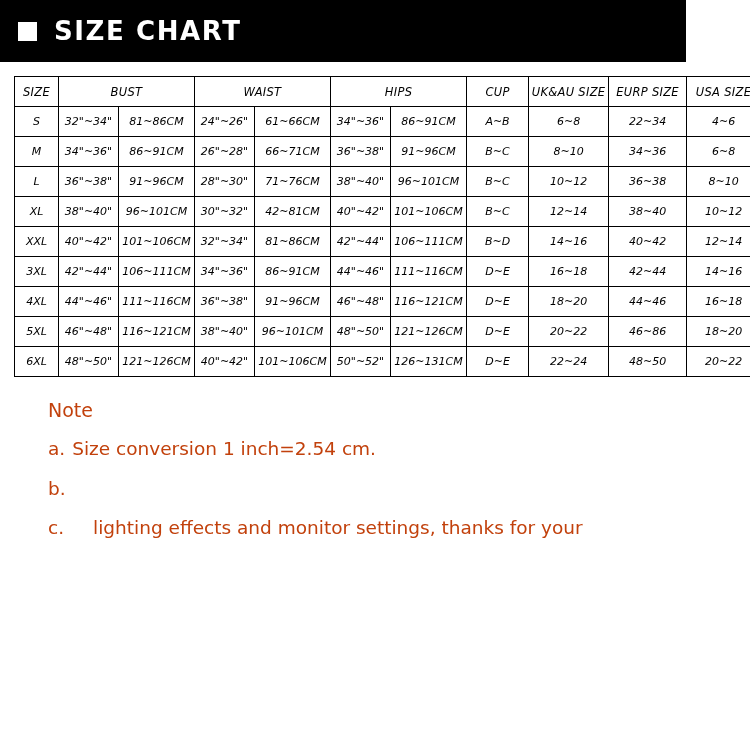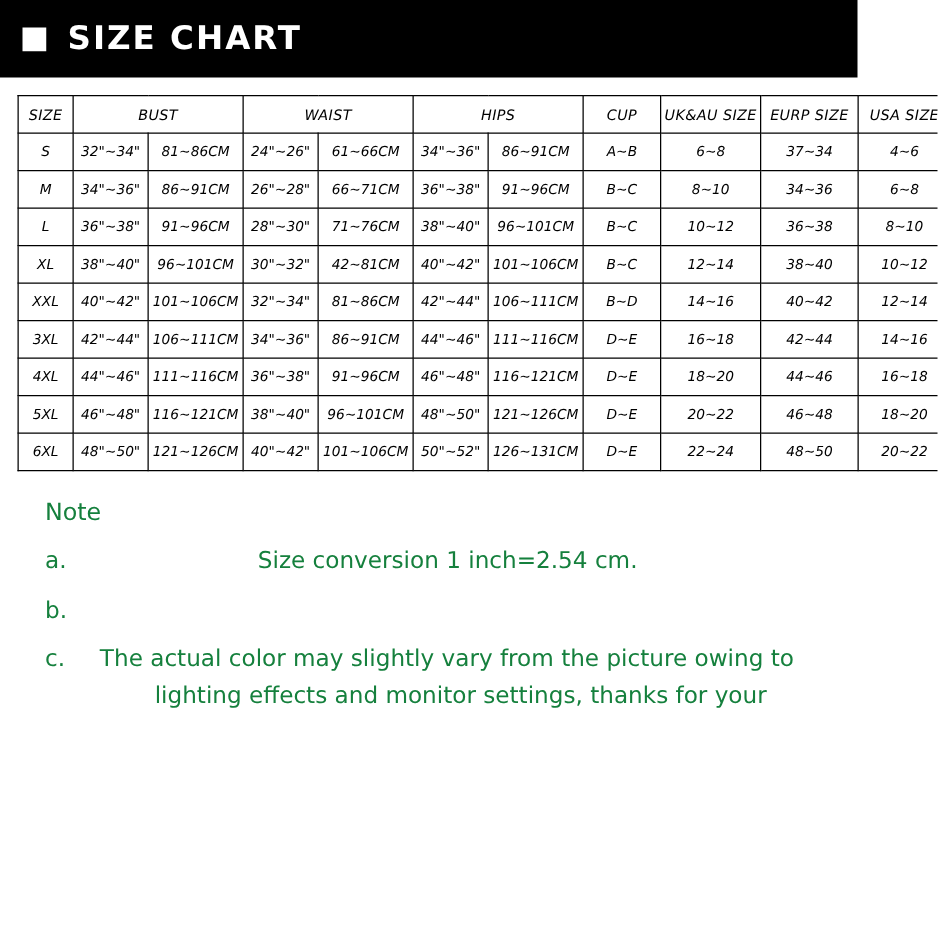--- a/index.html
+++ b/index.html
@@ -73,41 +73,40 @@
   .col-size { width: 44px; }
   .col-pair-a { width: 60px; }
   .col-pair-b { width: 76px; }
   .col-cup { width: 62px; }
   .col-ukau { width: 80px; }
   .col-eurp { width: 78px; }
   .col-usa { width: 74px; }
   .cell-size { font-size: 11px; }
   
   .notes {
-    padding: 22px 30px 0 36px;
-    box-sizing: border-box;
-    color: #15803d;
+    padding: 22px 30px 0 48px;
+    box-sizing: border-box;
+    color: #c2410c;
   }
   .note-title {
     font-size: 19px;
     margin-bottom: 14px;
   }
   .note-item {
     font-size: 18.5px;
     line-height: 1.55;
     margin-bottom: 11px;
     display: flex;
   }
   .note-label {
     flex: 0 0 auto;
     margin-right: 7px;
   }
   .note-text {
     flex: 1 1 auto;
-    text-align: center;
   }
   .note-text .indent-line {
     display: block;
     padding-left: 22px;
   }
   .note-text .noindent-line {
     display: block;
   }
 </style>
 </head>
@@ -151,21 +150,21 @@
         <tr>
           <td class="cell-size">S</td>
           <td>32"~34"</td>
           <td>81~86CM</td>
           <td>24"~26"</td>
           <td>61~66CM</td>
           <td>34"~36"</td>
           <td>86~91CM</td>
           <td>A~B</td>
           <td>6~8</td>
-          <td>37~34</td>
+          <td>22~34</td>
           <td>4~6</td>
         </tr>
         <tr>
           <td class="cell-size">M</td>
           <td>34"~36"</td>
           <td>86~91CM</td>
           <td>26"~28"</td>
           <td>66~71CM</td>
           <td>36"~38"</td>
           <td>91~96CM</td>
@@ -242,21 +241,21 @@
         <tr>
           <td class="cell-size">5XL</td>
           <td>46"~48"</td>
           <td>116~121CM</td>
           <td>38"~40"</td>
           <td>96~101CM</td>
           <td>48"~50"</td>
           <td>121~126CM</td>
           <td>D~E</td>
           <td>20~22</td>
-          <td>46~48</td>
+          <td>46~86</td>
           <td>18~20</td>
         </tr>
         <tr>
           <td class="cell-size">6XL</td>
           <td>48"~50"</td>
           <td>121~126CM</td>
           <td>40"~42"</td>
           <td>101~106CM</td>
           <td>50"~52"</td>
           <td>126~131CM</td>
@@ -279,19 +278,18 @@
 
     <div class="note-item">
       <span class="note-label">b.</span>
       <span class="note-text">
       </span>
     </div>
 
     <div class="note-item">
       <span class="note-label">c.</span>
       <span class="note-text">
-        <span class="noindent-line">The actual color may slightly vary from the picture owing to</span>
         <span class="indent-line">lighting effects and monitor settings, thanks for your</span>
       </span>
     </div>
   </div>
 
 </div>
 
 </body></html>

